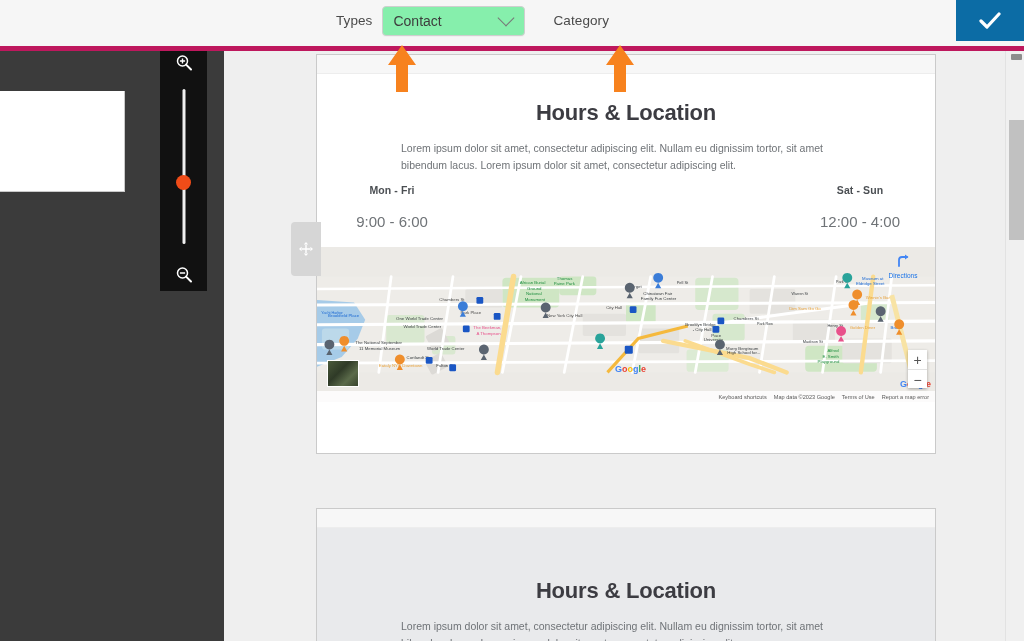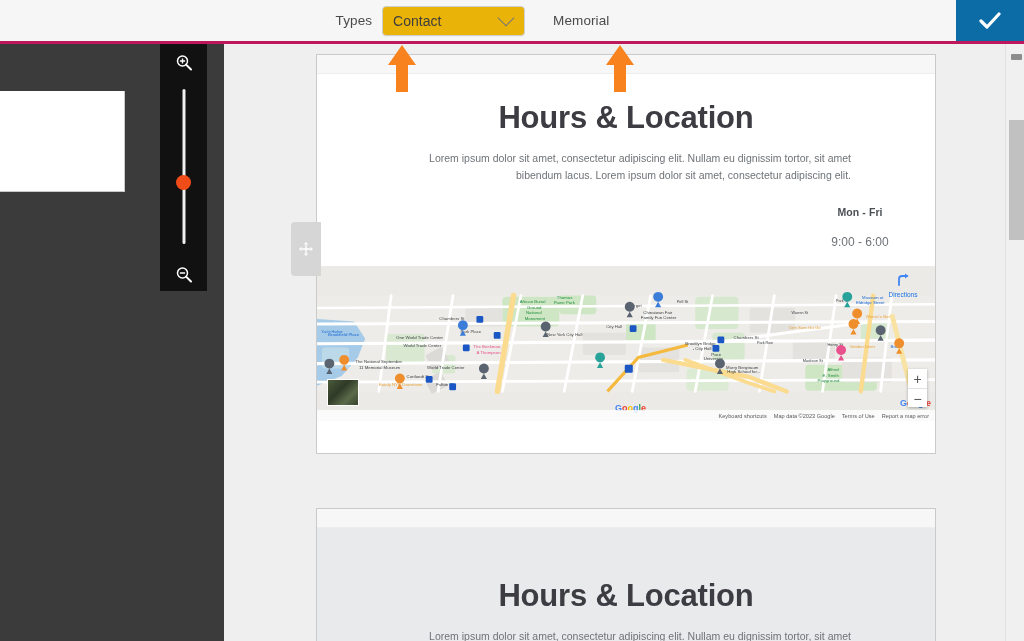--- a/index.html
+++ b/index.html
@@ -5,35 +5,35 @@
   html,body{margin:0;padding:0;}
   body{
     width:1024px;height:641px;overflow:hidden;position:relative;
     background:#efefef;
     font-family:"Liberation Sans","DejaVu Sans",sans-serif;
     -webkit-font-smoothing:antialiased;
   }
 
   
   #toolbar{
-    position:absolute;left:0;top:0;width:1024px;height:44px;
-    background:#f6f6f6;border-bottom:3px solid #be185d;
+    position:absolute;left:0;top:0;width:1024px;height:51px;
+    background:#f6f6f6;border-bottom:5px solid #be185d;
     box-sizing:border-box;z-index:40;
   }
   .tb-inner{
     position:absolute;left:0;top:0;height:41px;width:955px;
     display:flex;align-items:center;justify-content:center;gap:0;
   }
   .tb-label{
     font-size:13.5px;color:#4a4a4a;margin-right:10px;letter-spacing:.1px;
   }
   .tb-label.second{margin-left:28px;}
   .tb-select{
     position:relative;width:143px;height:30px;
-    background:#eab308;border:1px solid #cfcfcf;border-radius:4px;
+    background:#86efac;border:1px solid #cfcfcf;border-radius:4px;
     display:flex;align-items:center;padding:0 8px 0 10px;
     box-sizing:border-box;
     box-shadow:0 1px 1px rgba(0,0,0,.03);
   }
   .tb-select .val{
     flex:1;font-size:14px;color:#3d3d3d;white-space:nowrap;overflow:hidden;
   }
   .chev{
     width:11px;height:11px;flex:none;margin-right:4px;
     border-right:1.6px solid #777;border-bottom:1.6px solid #777;
@@ -82,33 +82,33 @@
 
   .page-card{
     position:absolute;left:92px;width:620px;
     background:#ffffff;border:1px solid #cacaca;box-sizing:border-box;
   }
   .card-topstrip{height:18px;background:#f7f7f7;border-bottom:1px solid #ededed;}
   .card-body{padding:0 0 10px 0;}
   .card-body.gray{background:#e9eaec;}
 
   .sec-title{
-    text-align:center;font-size:31px;font-weight:bold;color:#3c3c42;
+    text-align:center;font-size:22px;font-weight:bold;color:#3c3c42;
     margin:26px 0 0 0;letter-spacing:-.2px;
   }
   .sec-para{
-    width:450px;margin:14px auto 0 auto;text-align:right;
+    width:450px;margin:14px auto 0 auto;text-align:left;
     font-size:10.5px;line-height:17px;color:#6f7377;
   }
   .hours-row{
-    display:flex;justify-content:flex-end;gap:12px;margin-top:22px;
+    display:flex;justify-content:space-between;gap:12px;margin-top:10px;
   }
   .hours-col{width:150px;text-align:center;}
   .h-day{font-size:10.5px;color:#4b4f53;font-weight:bold;letter-spacing:.1px;}
-  .h-time{font-size:12px;color:#6f7377;margin-top:17px;}
+  .h-time{font-size:15px;color:#6f7377;margin-top:17px;}
 
   
   #map-wrap{
     position:relative;margin:17px 0 0 0;height:155px;width:618px;
     overflow:hidden;background:#eceae6;
   }
   #map-svg{position:absolute;left:0;top:0;}
   .m-label{font-family:"Liberation Sans",sans-serif;}
 
   #map-info{
@@ -135,21 +135,21 @@
   #map-zoom .zdiv{height:0;border-top:1px solid #e2e2e2;}
 
   #map-footer{
     position:absolute;left:0;right:0;bottom:0;height:11px;
     background:rgba(255,255,255,.82);
     display:flex;align-items:center;justify-content:flex-end;gap:7px;
     padding-right:6px;box-sizing:border-box;
   }
   #map-footer span{font-size:5.6px;color:#5a5a5a;white-space:nowrap;}
   #map-google{
-    position:absolute;left:298px;bottom:8px;font-size:9px;font-weight:bold;margin-top:40px;
+    position:absolute;left:298px;bottom:28px;font-size:9px;font-weight:bold;margin-top:40px;
   }
   #map-google-r{
     position:absolute;right:4px;bottom:13px;font-size:9px;font-weight:bold;
   }
   .g-b{color:#4285f4}.g-r{color:#ea4335}.g-y{color:#fbbc05}.g-g{color:#34a853}
   #map-thumb{
     position:absolute;left:10px;bottom:15px;width:30px;height:25px;
     background:linear-gradient(135deg,#4a5a3a 0%,#2f3a27 40%,#5b6b4a 70%,#38442d 100%);
     border:1px solid #fff;
   }
@@ -187,21 +187,21 @@
 <div id="toolbar">
   <div class="tb-inner">
 
     <span class="tb-label">Types</span>
 
     <div class="tb-select">
       <span class="val">Contact</span>
       <span class="chev"></span>
     </div>
 
-    <span class="tb-label second">Memorial</span>
+    <span class="tb-label second">Category</span>
 
   </div>
 
   <div id="confirm-btn">
     <svg width="22" height="18" viewBox="0 0 22 18">
       <path d="M2 9 L8 15 L20 2" fill="none" stroke="#ffffff" stroke-width="3.2" stroke-linecap="round" stroke-linejoin="round"></path>
     </svg>
   </div>
 </div>
 
@@ -245,20 +245,24 @@
     <div class="card-body">
 
       <div class="sec-title">Hours &amp; Location</div>
 
       <div class="sec-para">Lorem ipsum dolor sit amet, consectetur adipiscing elit. Nullam eu dignissim tortor, sit amet bibendum lacus. Lorem ipsum dolor sit amet, consectetur adipiscing elit.</div>
 
       <div class="hours-row">
         <div class="hours-col">
           <div class="h-day">Mon - Fri</div>
           <div class="h-time">9:00 - 6:00</div>
+        </div>
+        <div class="hours-col">
+          <div class="h-day">Sat - Sun</div>
+          <div class="h-time">12:00 - 4:00</div>
         </div>
       </div>
 
       <div id="map-wrap">
 
         <svg id="map-svg" width="618" height="155" viewBox="0 0 1000 155">
           <rect x="0" y="0" width="1000" height="155" fill="#eeece8"></rect>
 
           <path d="M0 38 L60 42 L78 70 L66 100 L40 130 L0 146 Z" fill="#a6cbe8"></path>
 

